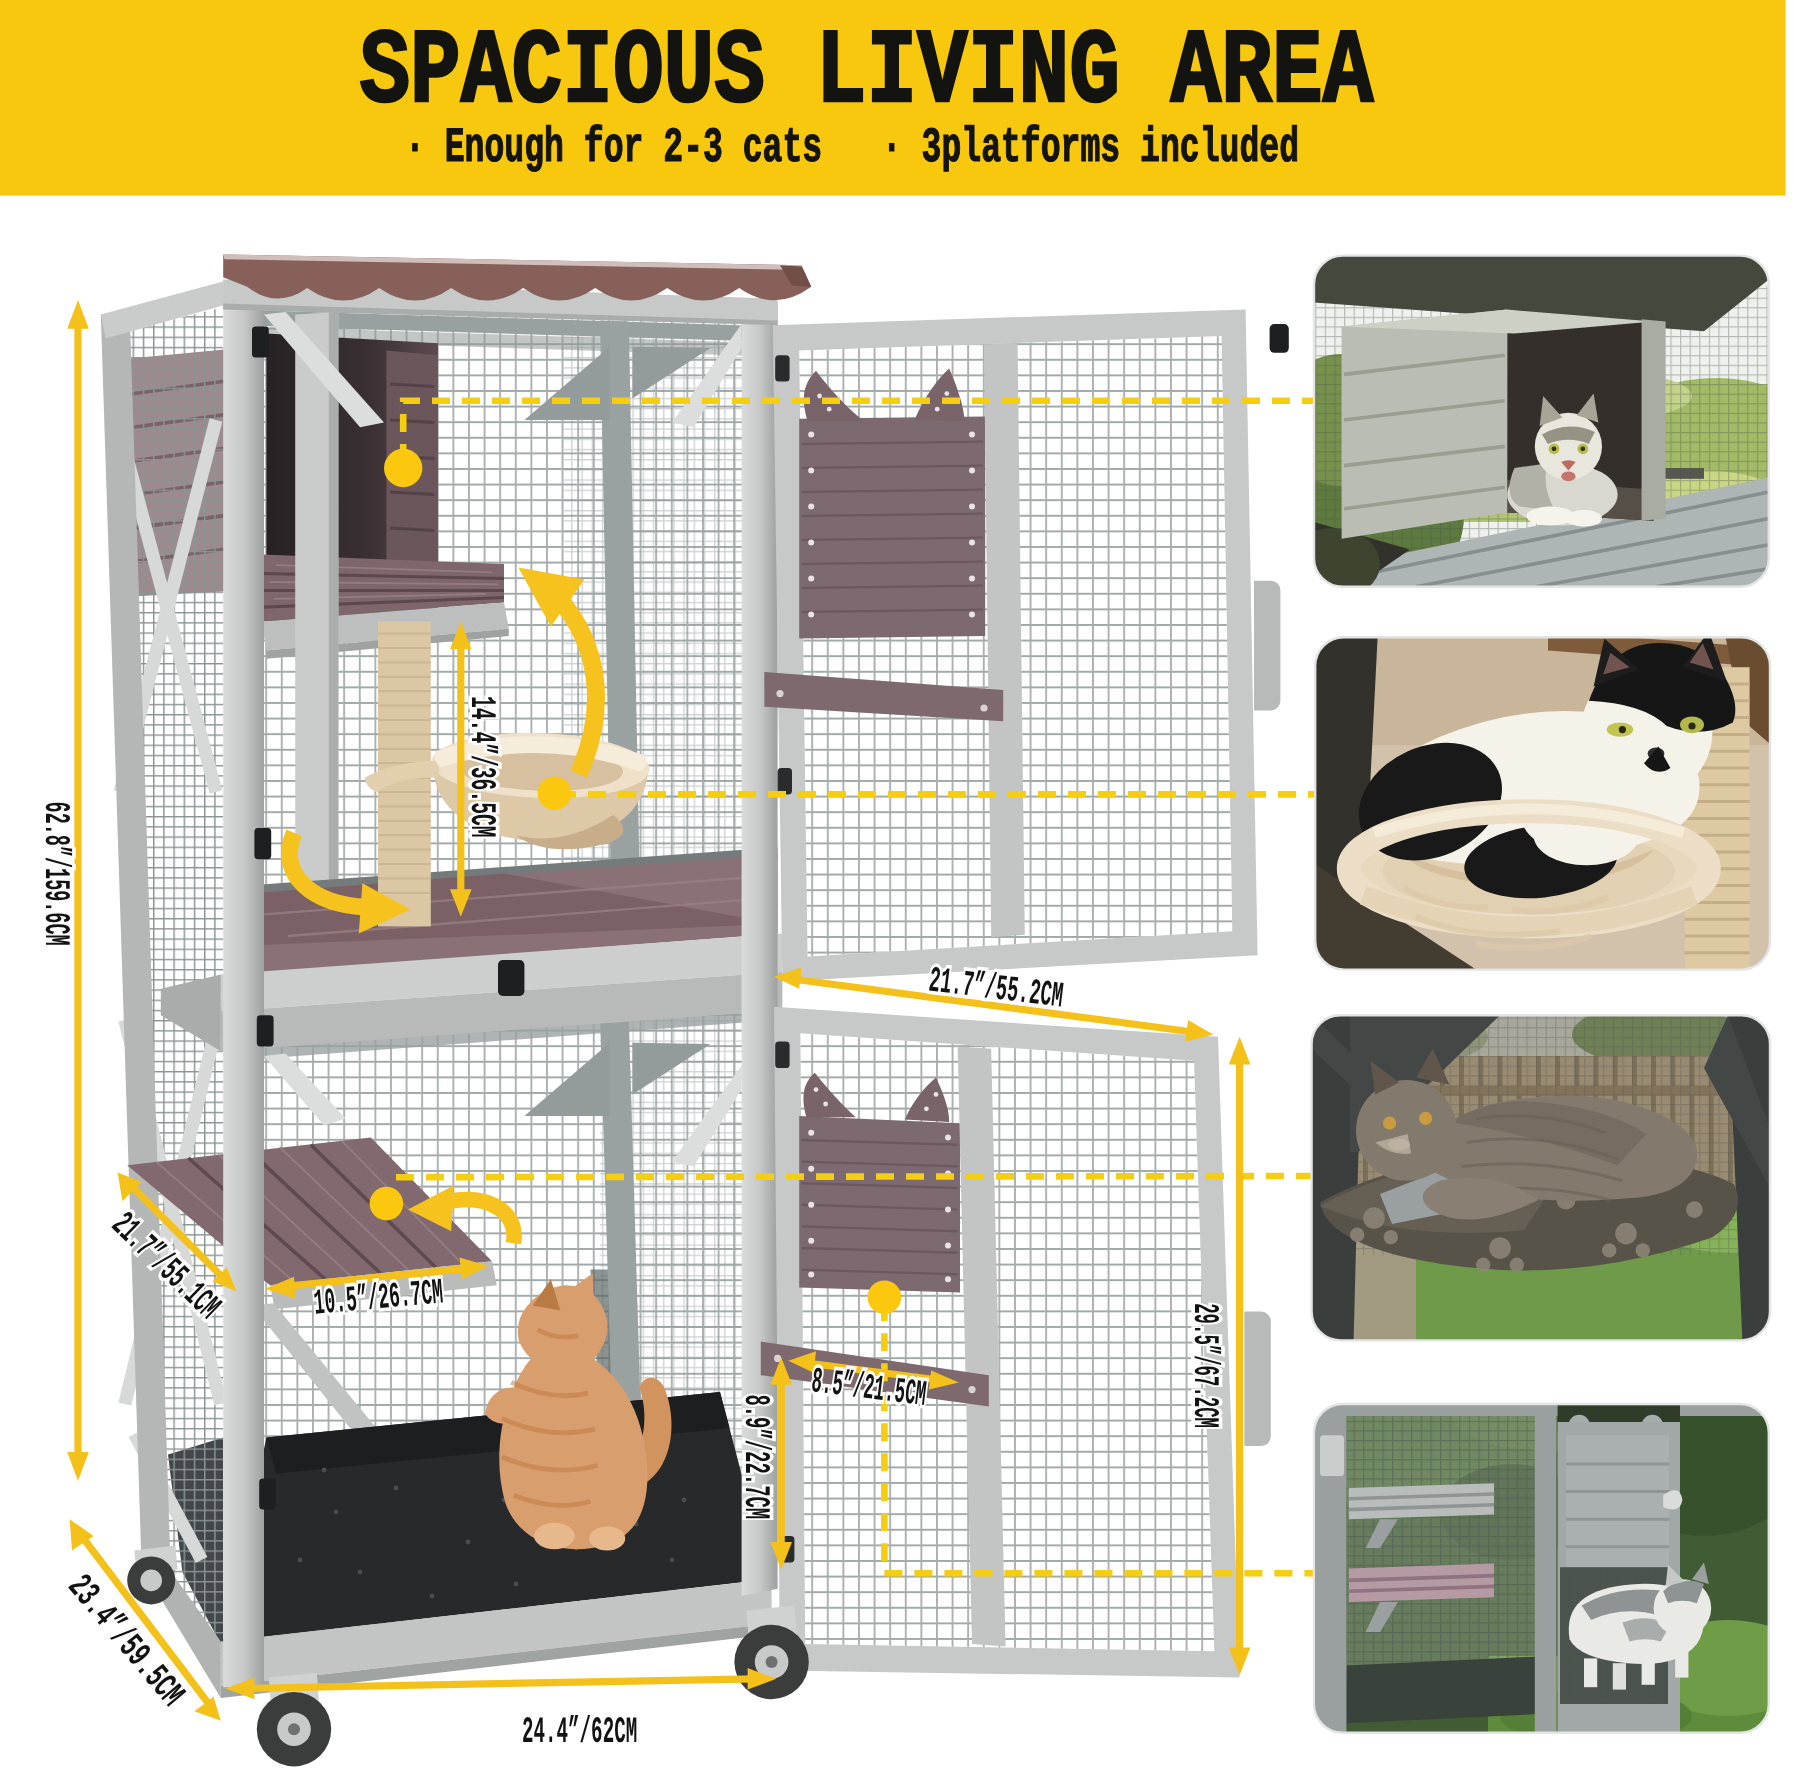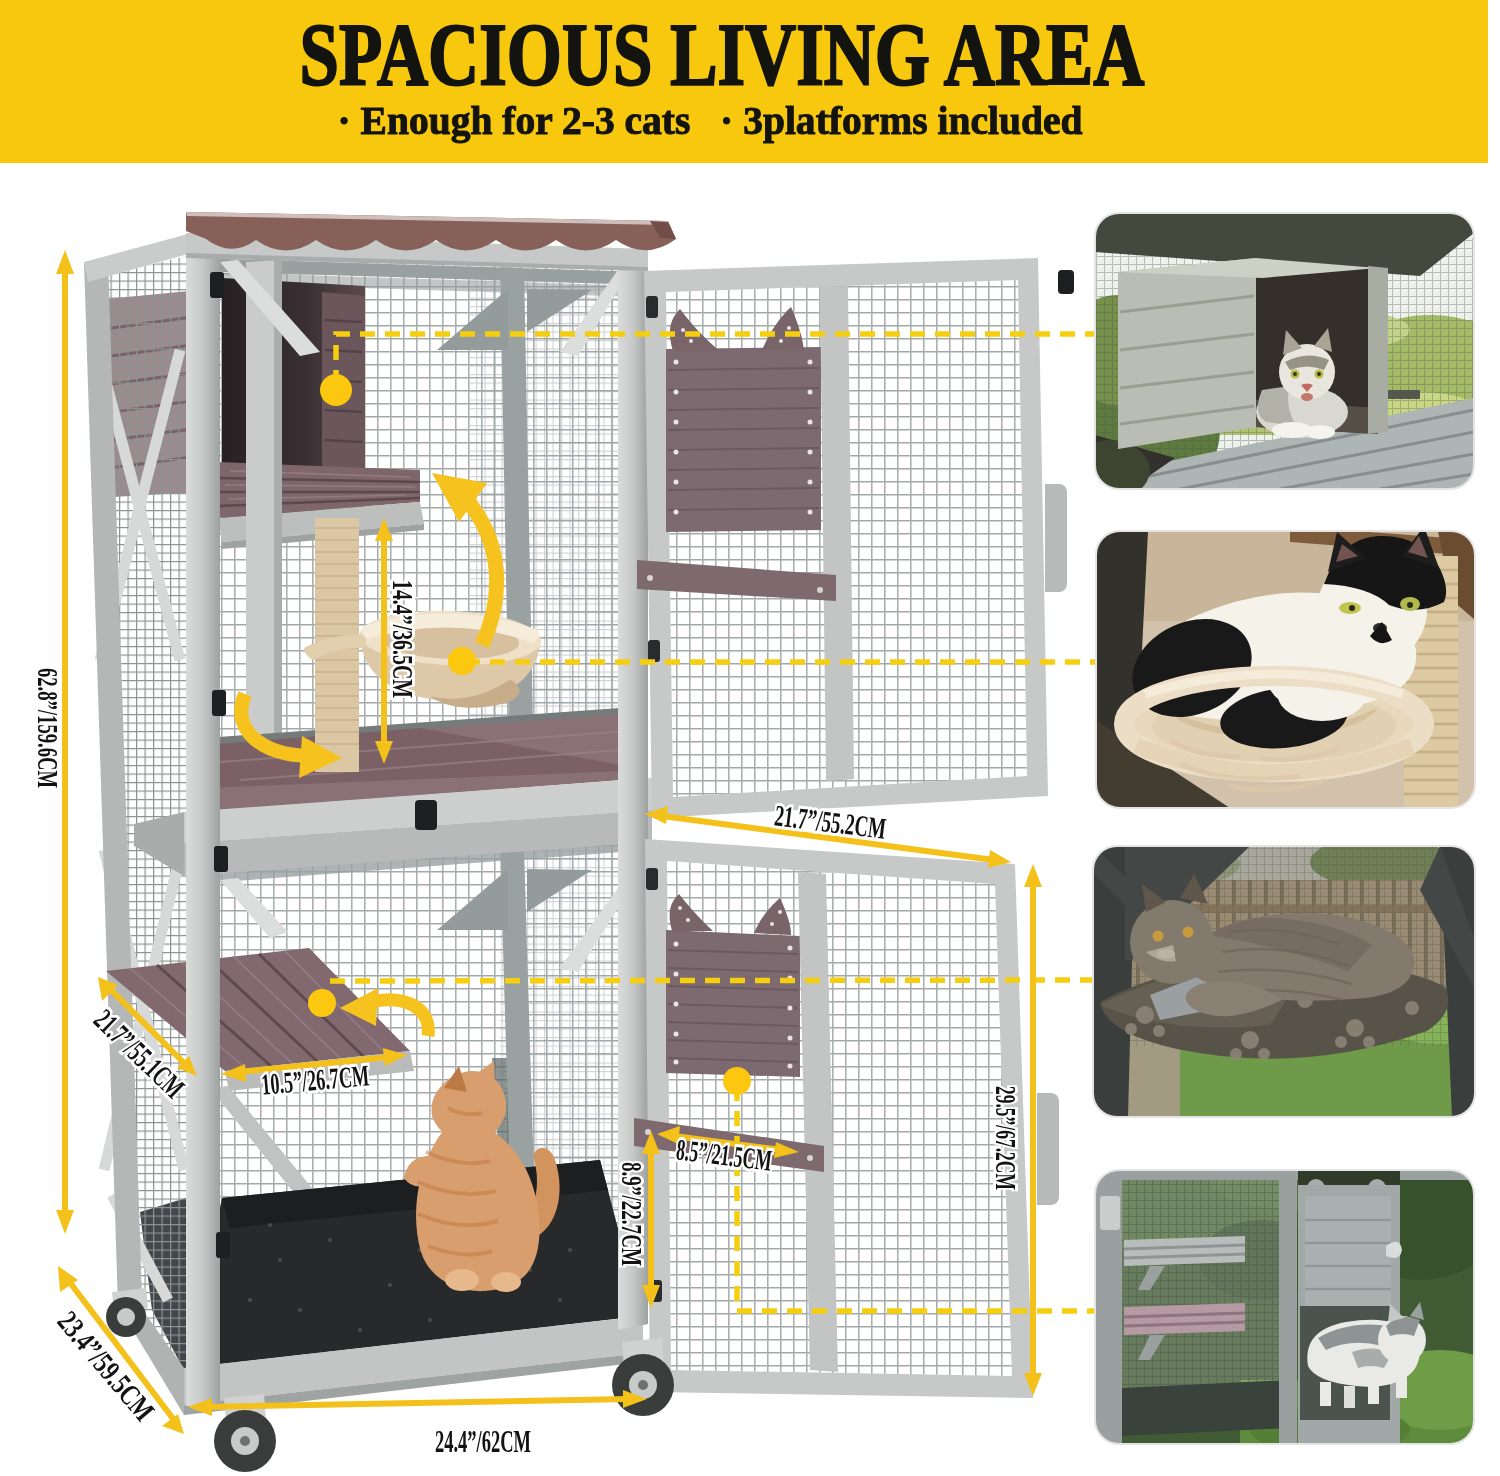--- a/index.html
+++ b/index.html
@@ -1,17 +1,17 @@
 <!DOCTYPE html>
 <html><head>
 <meta charset="utf-8">
 <style>
   html,body{margin:0;padding:0;background:#fff;}
   #page{position:relative;width:1488px;height:1476px;overflow:hidden;background:#fff;
-        font-family:Liberation Serif, serif;}
+        font-family:Liberation Mono, monospace;}
   svg{position:absolute;left:0;top:0;}
 </style>
 </head>
 <body>
 <div id="page">
 <svg width="1500" height="1476" viewBox="0 0 1500 1476">
 <defs>
   <pattern id="mesh" width="13" height="13" patternUnits="userSpaceOnUse">
     <path d="M13 .8H.8V13" fill="none" stroke="#a2aaa9" stroke-width="1.45"></path>
   </pattern>

